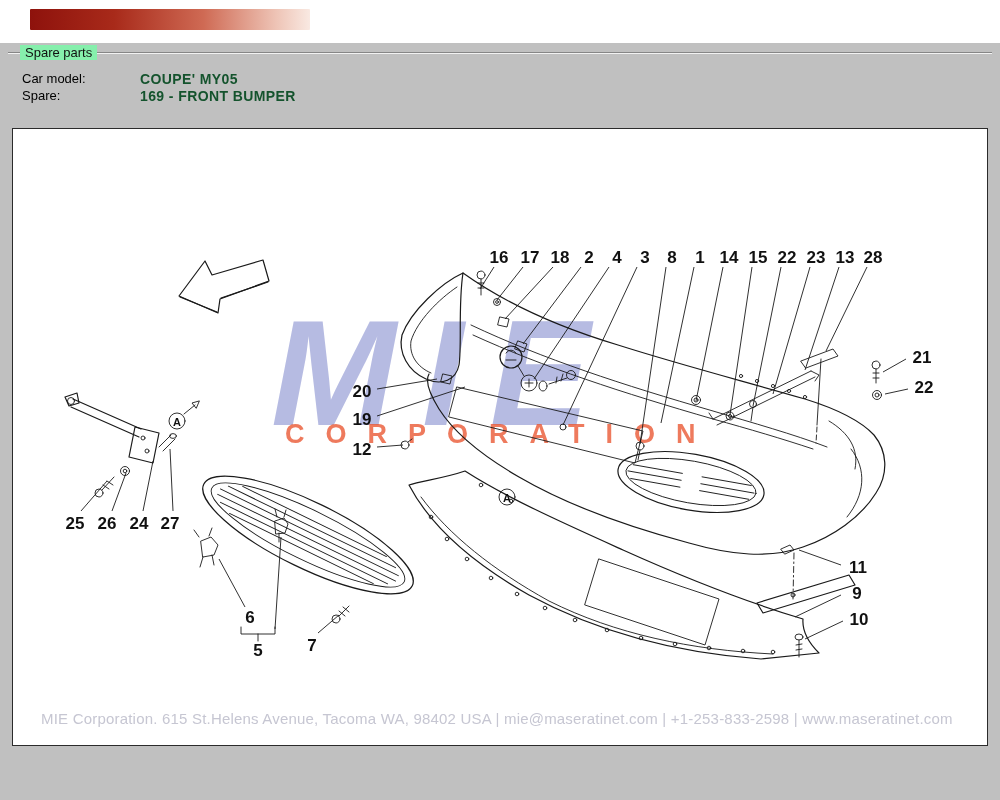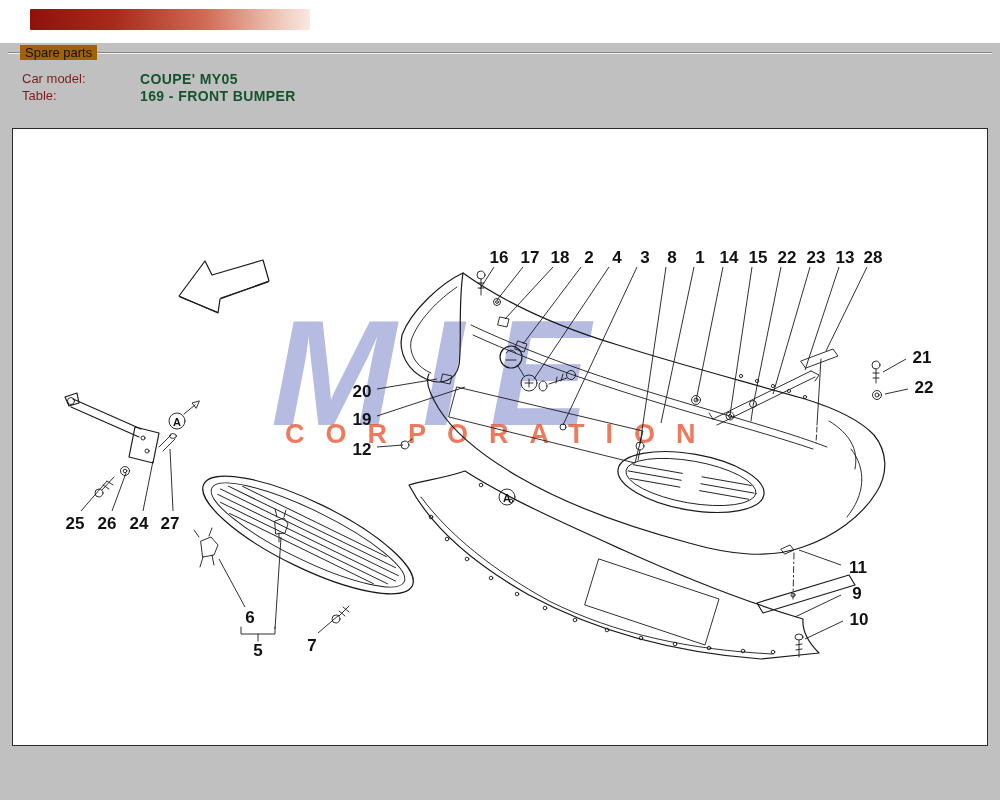--- a/index.html
+++ b/index.html
@@ -9,23 +9,23 @@
     font-family:"Liberation Sans", sans-serif;
   }
   
   .topstrip{position:absolute;left:0;top:0;width:1000px;height:43px;background:#ffffff;}
   .logobar{position:absolute;left:30px;top:9px;width:280px;height:21px;
     background:linear-gradient(90deg,#8e120c 0%,#a82a1a 30%,#cf6a54 62%,#eec4b6 88%,#f9e9e2 100%);
     border-radius:1px;}
   
   .groove{position:absolute;left:8px;right:8px;top:52px;height:0;
     border-top:1px solid #868686;border-bottom:1px solid #f2f2f2;}
-  .grouplabel{position:absolute;left:20px;top:45px;background:#a16207;
+  .grouplabel{position:absolute;left:20px;top:45px;background:#86efac;
     padding:0 5px;font-size:13px;color:#111;}
-  .fieldlabel{position:absolute;left:22px;font-size:13px;color:#7f1d1d;}
+  .fieldlabel{position:absolute;left:22px;font-size:13px;color:#000000;}
   .fieldvalue{position:absolute;left:140px;font-size:14px;font-weight:bold;
     color:#14532d;letter-spacing:.4px;}
   .row1{top:71px}.row2{top:88px}
   
   .panel{position:absolute;left:12px;top:128px;width:974px;height:616px;
     background:#ffffff;border:1px solid #2b2b2b;}
   .panel svg{position:absolute;left:0;top:0;}
   .footer{position:absolute;left:28px;top:581px;width:930px;
     font-size:15px;color:#c6c6d2;letter-spacing:.2px;white-space:nowrap;}
   
@@ -47,21 +47,21 @@
 
 <div class="topstrip">
   <div class="logobar"></div>
 </div>
 
 <div class="groove"></div>
 <div class="grouplabel">Spare parts</div>
 
 <div class="fieldlabel row1">Car model:</div>
 <div class="fieldvalue row1">COUPE' MY05</div>
-<div class="fieldlabel row2">Table:</div>
+<div class="fieldlabel row2">Spare:</div>
 <div class="fieldvalue row2">169 - FRONT BUMPER</div>
 
 <div class="panel">
 
   <svg width="974" height="616" viewBox="0 0 974 616">
 
     <g>
       <text class="wm-mie" x="258" y="296">MIE</text>
       <text class="wm-corp" x="272" y="314">CORPORATION</text>
     </g>
@@ -287,13 +287,14 @@
       </g>
     <g id="markers">
         <circle cx="164" cy="292" r="8" class="thin" fill="#fff"></circle>
         <text x="164" y="292.5" class="marker-a">A</text>
         <circle cx="494" cy="368" r="8" class="thin" fill="#fff"></circle>
         <text x="494" y="368.5" class="marker-a">A</text>
       </g>
     <path class="thin" d="M171,285 L182,276 M186,272 l-7,2 l4,5 z"></path>
   </svg>
 
+  <div class="footer">MIE Corporation. 615 St.Helens Avenue, Tacoma WA, 98402 USA  |  mie@maseratinet.com  |  +1-253-833-2598  |  www.maseratinet.com</div>
 </div>
 
 </body></html>

